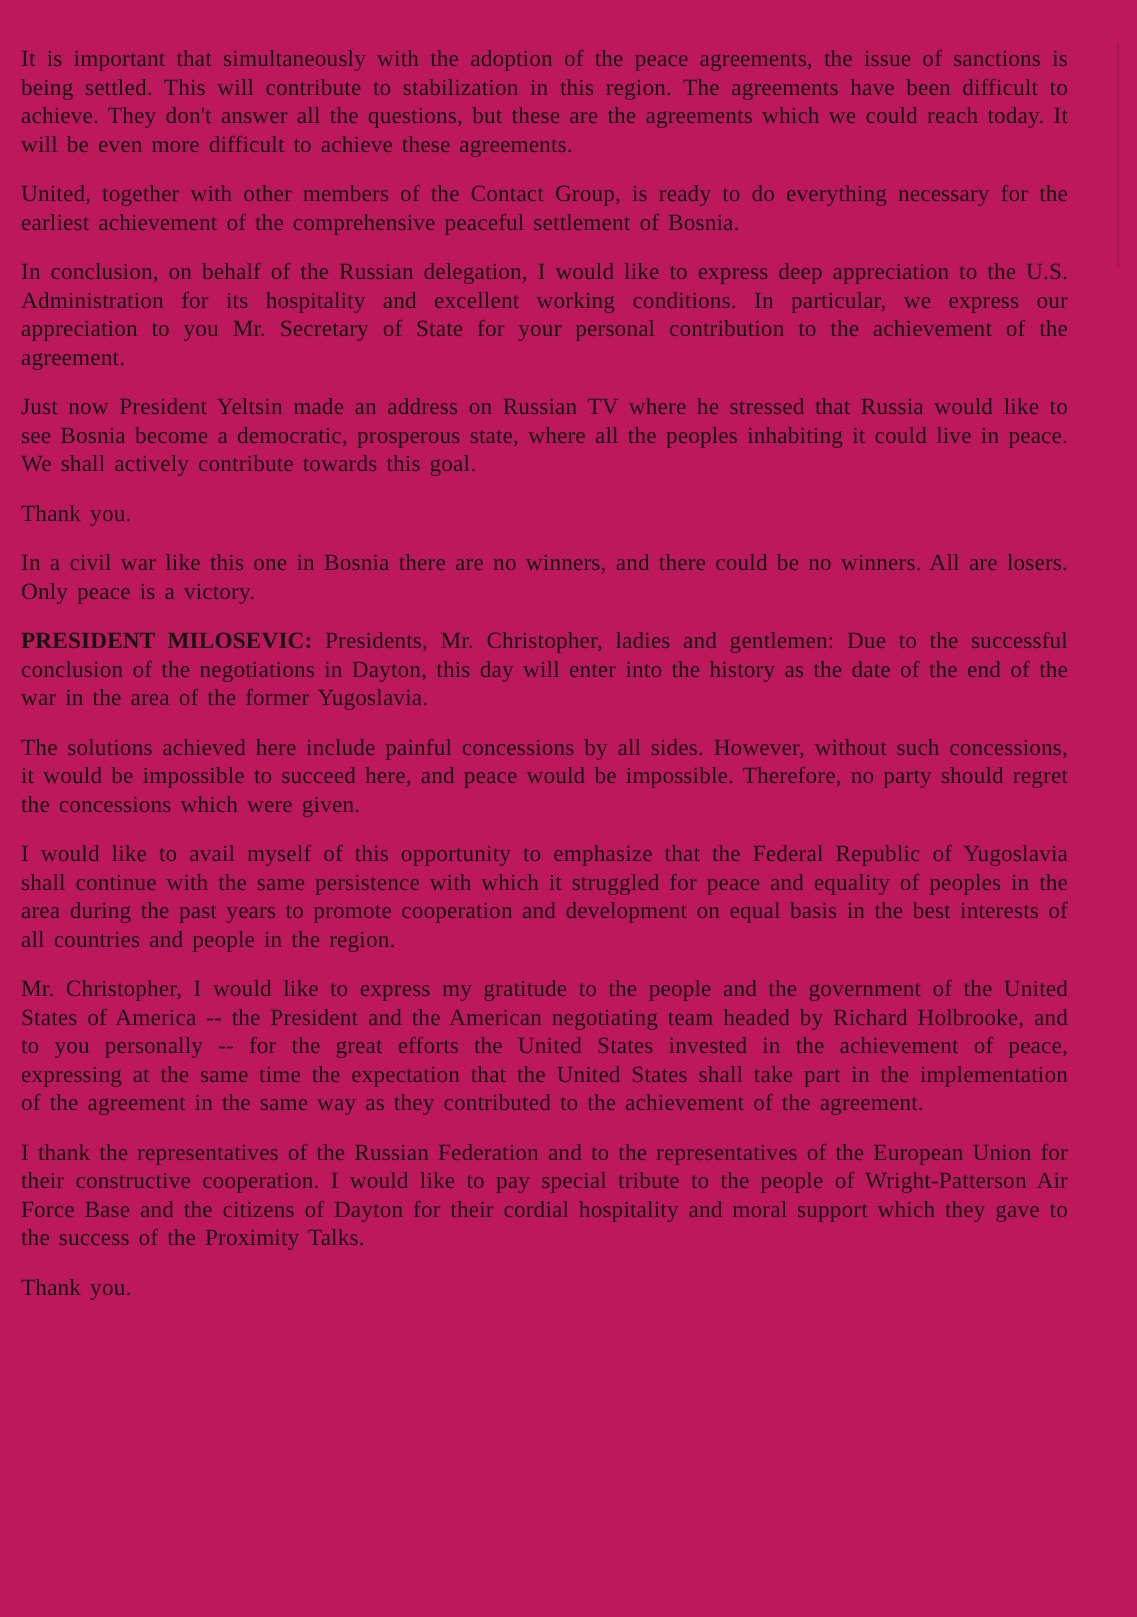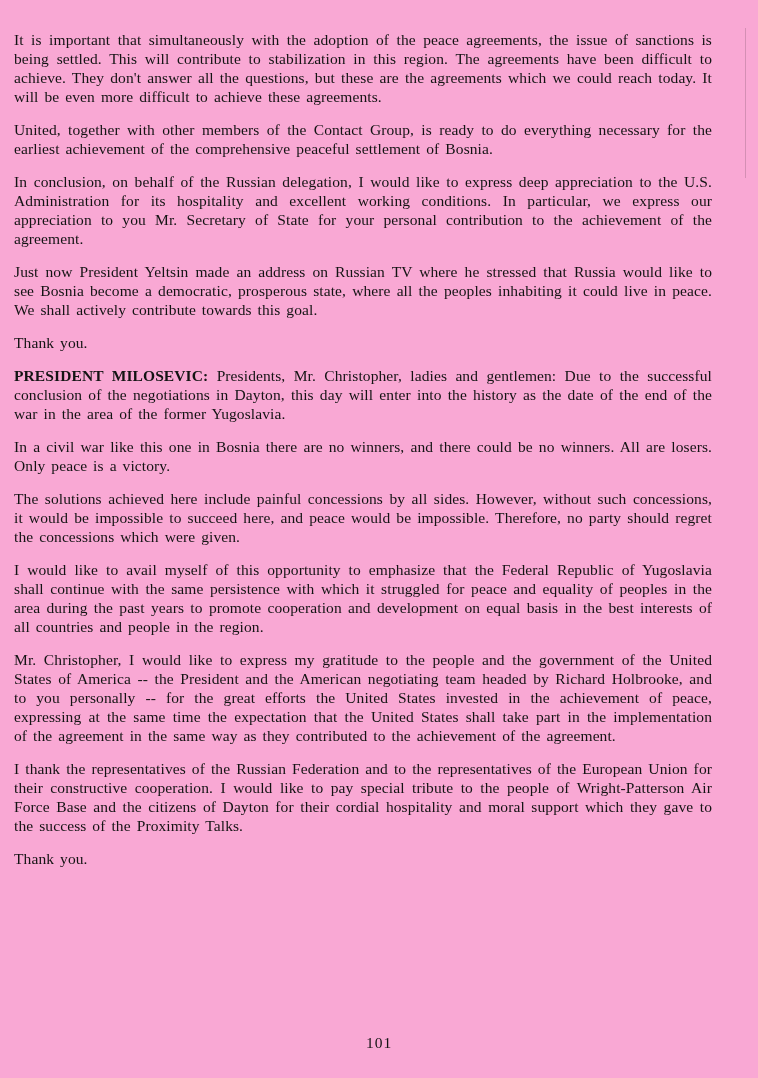--- a/index.html
+++ b/index.html
@@ -7,21 +7,21 @@
     margin: 0;
     padding: 0;
     background: #e8e8e8;
     font-family: "Liberation Serif", "DejaVu Serif", serif;
   }
   .page {
     position: relative;
     width: 758px;
     height: 1078px;
     margin: 0 auto;
-    background: #f9a8d4;
+    background: #be185d;
     color: #141414;
     padding: 30px 46px 0 14px;
     overflow: hidden;
   }
   .doc-body p {
     margin: 0 0 14px 0;
     font-size: 15.5px;
     line-height: 19px;
     text-align: justify;
     letter-spacing: 0.1px;
@@ -60,33 +60,32 @@
     <p>It is important that simultaneously with the adoption of the peace agreements, the issue of sanctions is being settled. This will contribute to stabilization in this region. The agreements have been difficult to achieve. They don't answer all the questions, but these are the agreements which we could reach today. It will be even more difficult to achieve these agreements.</p>
 
     <p>United, together with other members of the Contact Group, is ready to do everything necessary for the earliest achievement of the comprehensive peaceful settlement of Bosnia.</p>
 
     <p>In conclusion, on behalf of the Russian delegation, I would like to express deep appreciation to the U.S. Administration for its hospitality and excellent working conditions. In particular, we express our appreciation to you Mr. Secretary of State for your personal contribution to the achievement of the agreement.</p>
 
     <p>Just now President Yeltsin made an address on Russian TV where he stressed that Russia would like to see Bosnia become a democratic, prosperous state, where all the peoples inhabiting it could live in peace. We shall actively contribute towards this goal.</p>
 
     <p>Thank you.</p>
 
+    <p>In a civil war like this one in Bosnia there are no winners, and there could be no winners. All are losers. Only peace is a victory.</p>
+
     <p>
       <strong>PRESIDENT MILOSEVIC:</strong>
       <span>Presidents, Mr. Christopher, ladies and gentlemen: Due to the successful conclusion of the negotiations in Dayton, this day will enter into the history as the date of the end of the war in the area of the former Yugoslavia.</span>
     </p>
-
-    <p>In a civil war like this one in Bosnia there are no winners, and there could be no winners. All are losers. Only peace is a victory.</p>
 
     <p>The solutions achieved here include painful concessions by all sides. However, without such concessions, it would be impossible to succeed here, and peace would be impossible. Therefore, no party should regret the concessions which were given.</p>
 
 
     <p>I would like to avail myself of this opportunity to emphasize that the Federal Republic of Yugoslavia shall continue with the same persistence with which it struggled for peace and equality of peoples in the area during the past years to promote cooperation and development on equal basis in the best interests of all countries and people in the region.</p>
 
     <p>Mr. Christopher, I would like to express my gratitude to the people and the government of the United States of America -- the President and the American negotiating team headed by Richard Holbrooke, and to you personally -- for the great efforts the United States invested in the achievement of peace, expressing at the same time the expectation that the United States shall take part in the implementation of the agreement in the same way as they contributed to the achievement of the agreement.</p>
 
     <p>I thank the representatives of the Russian Federation and to the representatives of the European Union for their constructive cooperation. I would like to pay special tribute to the people of Wright-Patterson Air Force Base and the citizens of Dayton for their cordial hospitality and moral support which they gave to the success of the Proximity Talks.</p>
 
     <p>Thank you.</p>
   </div>
 
-  <div class="page-number">101</div>
 </div>
 
 </body></html>

